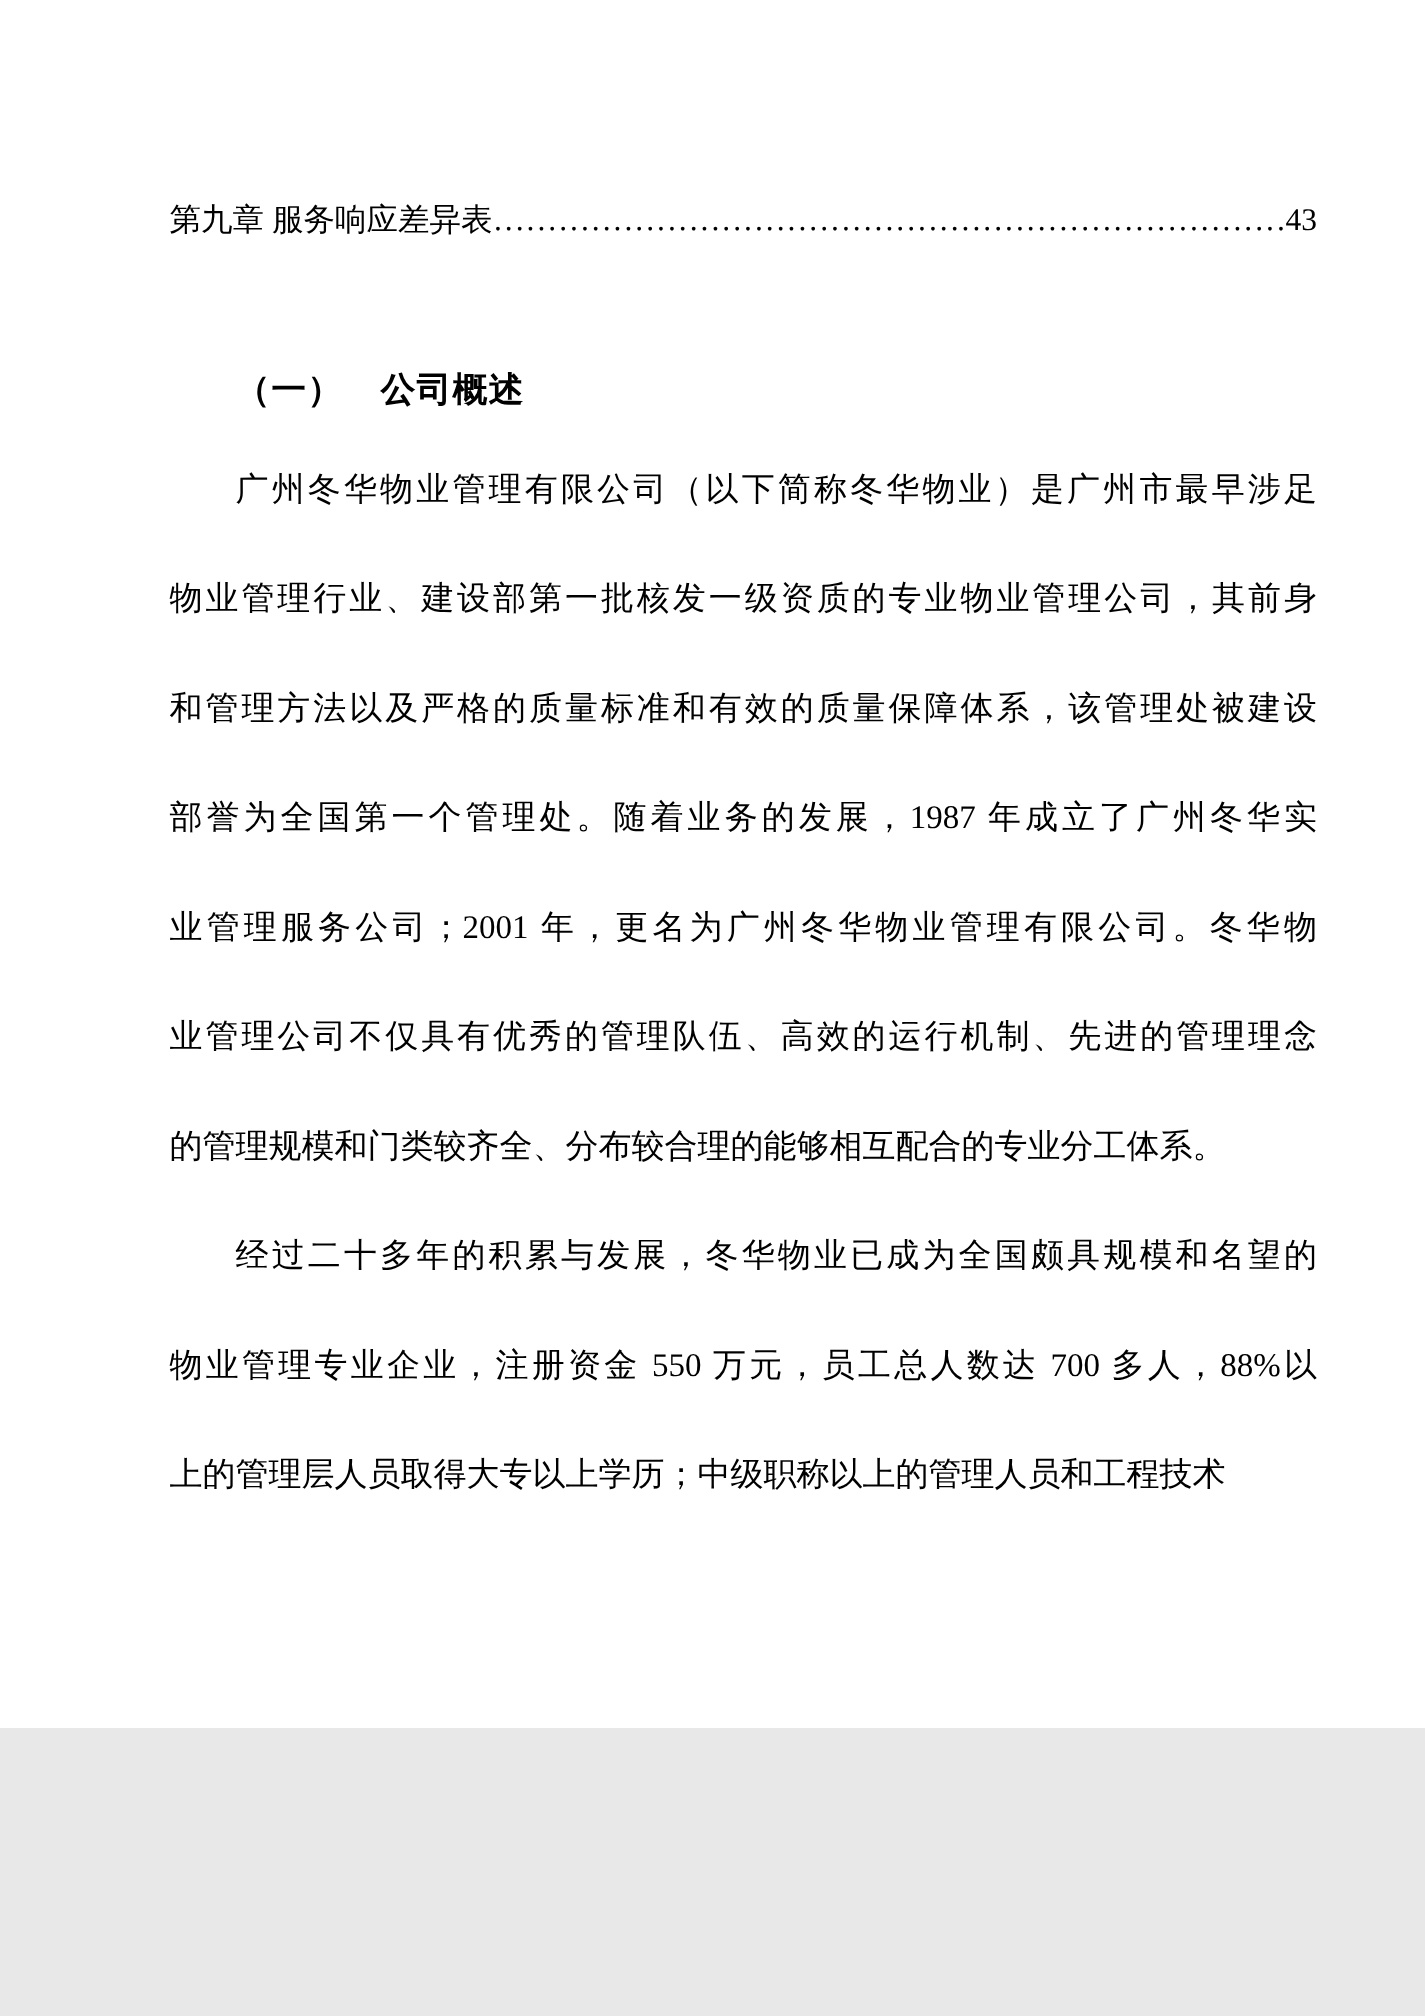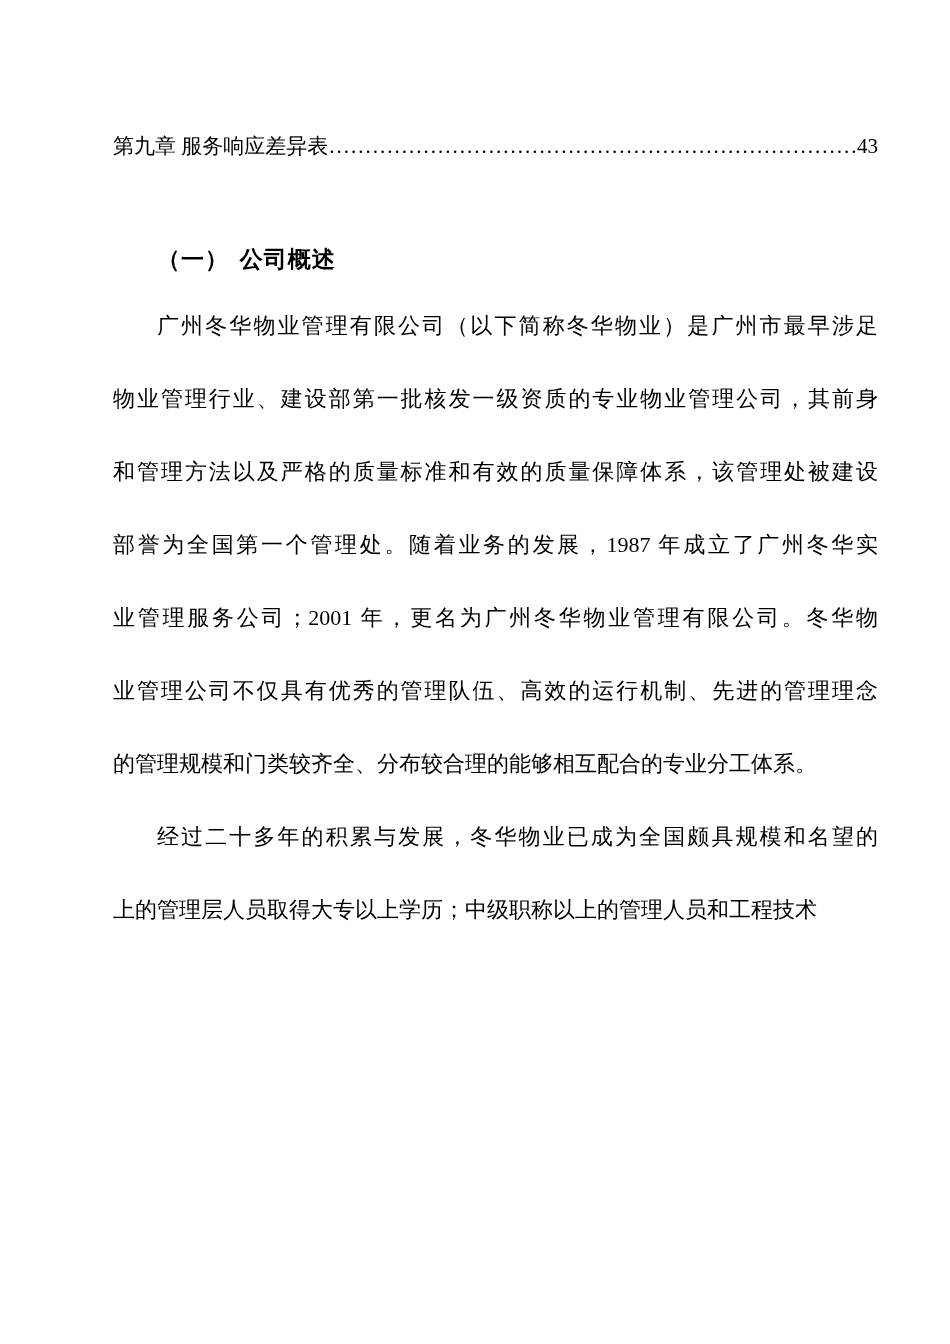--- a/index.html
+++ b/index.html
@@ -1,20 +1,20 @@
 <!DOCTYPE html>
 <html><head>
 <meta charset="utf-8">
 <style>
   * { margin: 0; padding: 0; box-sizing: border-box; }
   html, body { background: #e8e8e8; }
   .page {
     position: relative;
     width: 950px;
-    height: 1344px;
+    height: 1152px;
     margin: 0 auto;
     background: #ffffff;
     color: #000000;
     font-family: "Liberation Serif", "DejaVu Serif", serif;
     overflow: hidden;
   }
   .content {
     padding: 0 72px 0 113px;
   }
   
@@ -44,21 +44,21 @@
   }
   
   .section-heading {
     margin-top: 85px;
     padding-left: 44px;
     font-size: 23px;
     font-weight: bold;
     line-height: 30px;
     letter-spacing: 1px;
   }
-  .section-heading .sec-title { margin-left: 4px; }
+  .section-heading .sec-title { margin-left: 18px; }
   
   .body-text {
     margin-top: 14px;
     font-size: 22px;
     line-height: 73px;
   }
   .line {
     text-align: justify;
     text-align-last: justify;
   }
@@ -90,18 +90,19 @@
         <div class="line">物业管理行业、建设部第一批核发一级资质的专业物业管理公司，其前身</div>
         <div class="line">和管理方法以及严格的质量标准和有效的质量保障体系，该管理处被建设</div>
         <div class="line">部誉为全国第一个管理处。随着业务的发展，1987 年成立了广州冬华实</div>
         <div class="line">业管理服务公司；2001 年，更名为广州冬华物业管理有限公司。冬华物</div>
         <div class="line">业管理公司不仅具有优秀的管理队伍、高效的运行机制、先进的管理理念</div>
         <div class="line last">的管理规模和门类较齐全、分布较合理的能够相互配合的专业分工体系。</div>
       </div>
 
       <div class="paragraph">
         <div class="line first">经过二十多年的积累与发展，冬华物业已成为全国颇具规模和名望的</div>
+        <div class="line">物业管理专业企业，注册资金 550 万元，员工总人数达 700 多人，88%以</div>
         <div class="line last">上的管理层人员取得大专以上学历；中级职称以上的管理人员和工程技术</div>
       </div>
 
     </div>
   </div>
 </div>
 
 </body></html>

